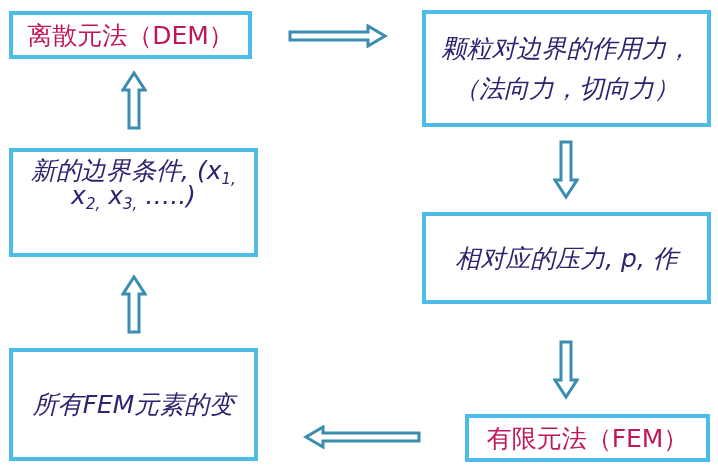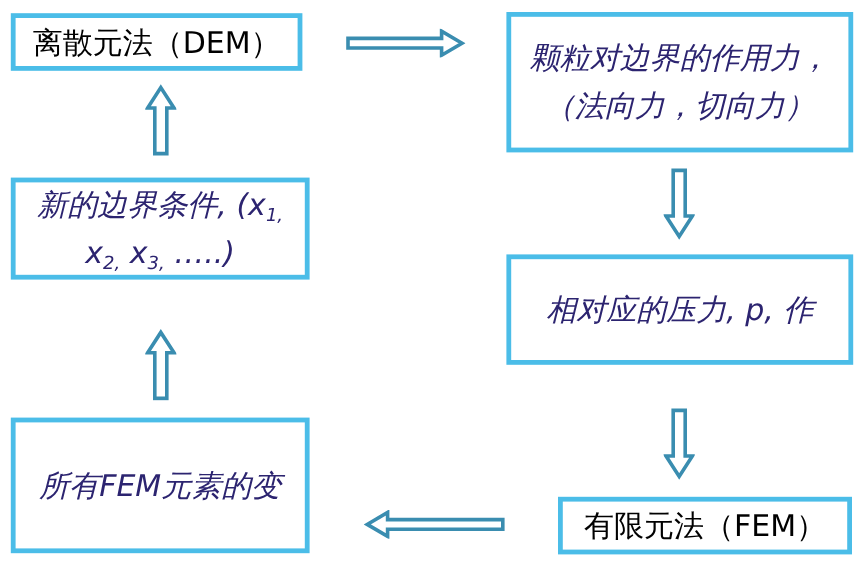--- a/index.html
+++ b/index.html
@@ -1,27 +1,27 @@
 <!DOCTYPE html>
 <html><head>
 <meta charset="utf-8">
 <style>
   html, body { margin: 0; padding: 0; background: #ffffff; }
   body { width: 718px; height: 469px; position: relative; overflow: hidden;
          font-family: "DejaVu Sans", "Liberation Sans", sans-serif; }
   .box { position: absolute; box-sizing: border-box; border: 4px solid #4bbde8; background: #fff;
          display: flex; flex-direction: column; justify-content: center; align-items: center; }
   .line { white-space: nowrap; font-size: 25px; line-height: 1; }
-  .red { color: #000000; }
+  .red { color: #be185d; }
   .dark { color: #2c2470; font-style: italic; }
   .arrow { position: absolute; }
   sub { font-size: 60%; vertical-align: -0.35em; line-height: 0; }
   #b-dem { left: 9px; top: 11px; width: 243px; height: 48px; }
   #b-force { left: 422px; top: 10px; width: 289px; height: 117px; justify-content: space-evenly; padding: 6px 0; }
-  #b-bc { left: 9px; top: 148px; width: 249px; height: 85px; justify-content: space-between; padding: 6px 0; }
+  #b-bc { left: 9px; top: 148px; width: 249px; height: 109px; justify-content: flex-start; padding: 6px 0; }
   #b-press { left: 422px; top: 212px; width: 289px; height: 92px; justify-content: space-evenly; padding: 6px 0; }
   #b-disp { left: 9px; top: 348px; width: 249px; height: 113px; justify-content: center; padding: 6px 0; }
   #b-fem { left: 465px; top: 414px; width: 245px; height: 48px; }
 </style>
 </head>
 <body>
 
 <div class="box" id="b-dem">
   <span class="line red">离散元法（DEM）</span>
 </div>

